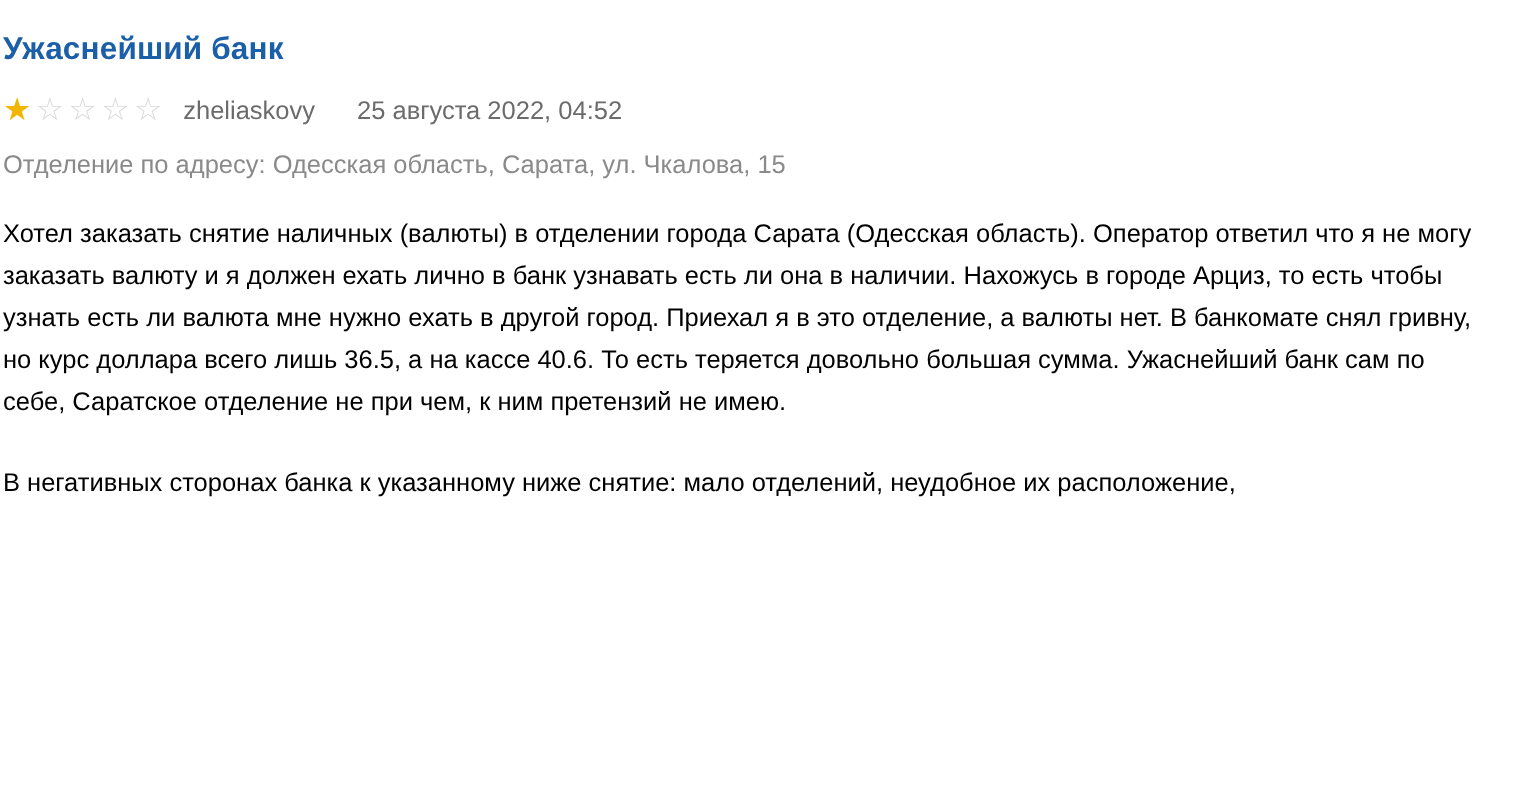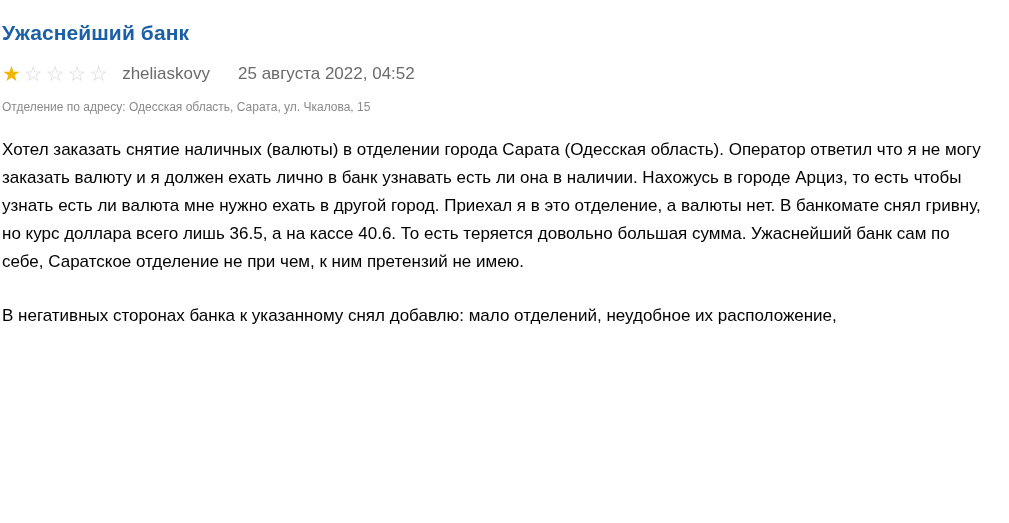--- a/index.html
+++ b/index.html
@@ -48,21 +48,21 @@
   .author {
     font-size: 17px;
     color: #6b6b6b;
     margin-right: 28px;
   }
   .date {
     font-size: 17px;
     color: #6b6b6b;
   }
   .branch {
-    font-size: 12px;
+    font-size: 17px;
     color: #8a8a8a;
     margin-bottom: 22px;
   }
   .body-text {
     font-size: 17px;
     line-height: 28px;
     color: #000000;
   }
   .body-text p {
     margin: 0;
@@ -87,16 +87,16 @@
       <span class="star" style="color: rgb(216, 216, 216);">☆</span>
     </div>
     <span class="author">zheliaskovy</span>
     <span class="date">25 августа 2022, 04:52</span>
   </div>
 
   <div class="branch">Отделение по адресу: Одесская область, Сарата, ул. Чкалова, 15</div>
 
   <div class="body-text">
     <p>Хотел заказать снятие наличных (валюты) в отделении города Сарата (Одесская область). Оператор ответил что я не могу заказать валюту и я должен ехать лично в банк узнавать есть ли она в наличии. Нахожусь в городе Арциз, то есть чтобы узнать есть ли валюта мне нужно ехать в другой город. Приехал я в это отделение, а валюты нет. В банкомате снял гривну, но курс доллара всего лишь 36.5, а на кассе 40.6. То есть теряется довольно большая сумма. Ужаснейший банк сам по себе, Саратское отделение не при чем, к ним претензий не имею.</p>
-    <p class="spaced">В негативных сторонах банка к указанному снял добавлю: мало отделений, неудобное их расположение,</p>
+    <p class="spaced">В негативных сторонах банка к указанному ниже снятие: мало отделений, неудобное их расположение,</p>
   </div>
 
 </div>
 
 </body></html>

